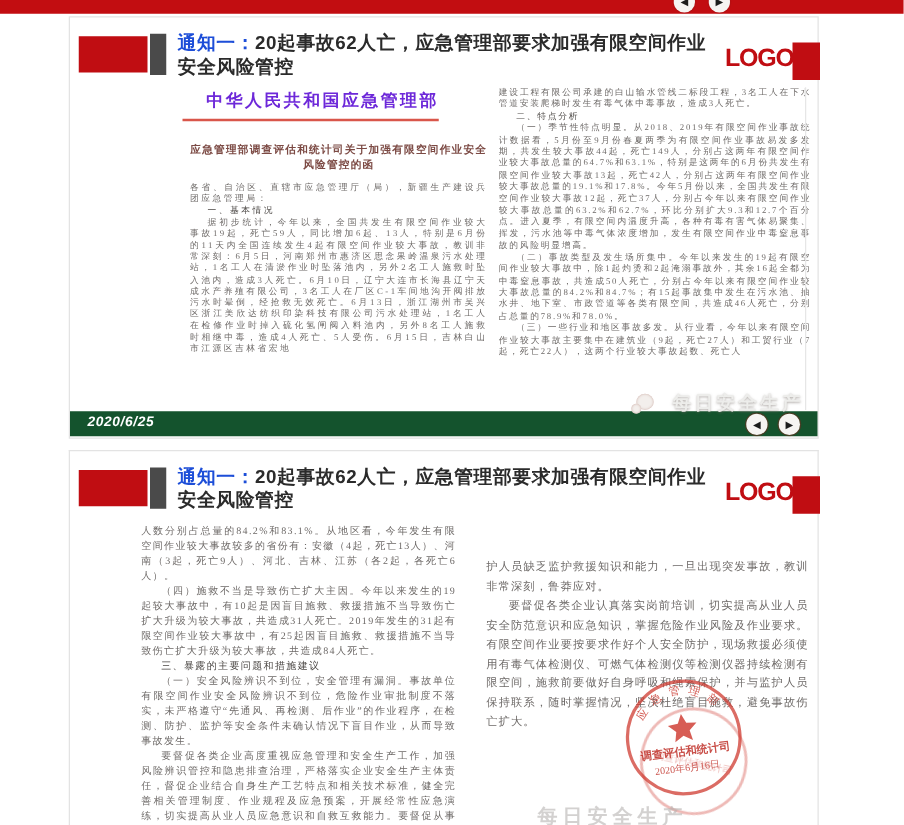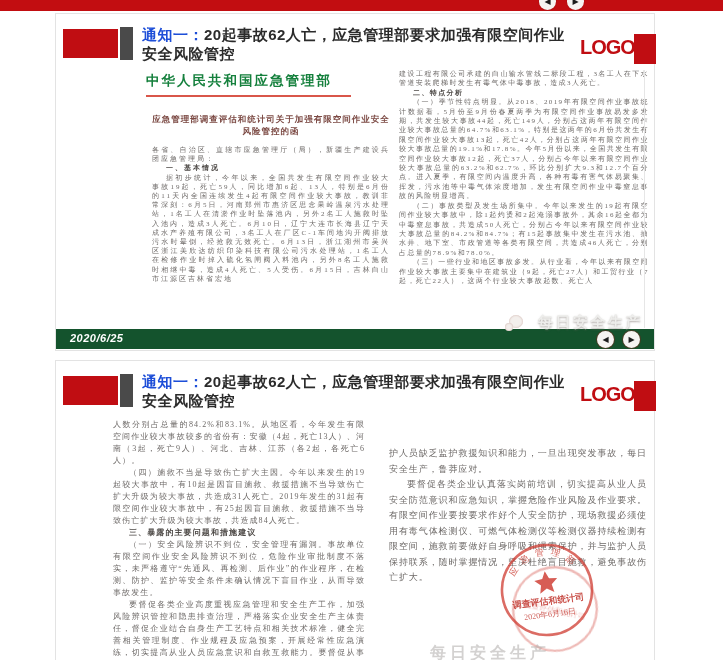--- a/index.html
+++ b/index.html
@@ -23,31 +23,31 @@
   .h-redl{position:absolute;left:7px;top:15px;width:55px;height:29px;background:#c00d12;}
   .h-dark{position:absolute;left:64px;top:13px;width:13px;height:33px;background:#4a4a4a;}
   .h-title{position:absolute;left:86px;top:11px;width:448px;font-weight:bold;
            font-size:15px;line-height:19px;color:#2b2b2b;letter-spacing:.5px;}
   .h-title .tag{color:#1d4ed8;}
   .h-logo{position:absolute;left:524px;top:22px;font-size:20px;font-weight:bold;
           color:#c00d12;letter-spacing:-1px;}
   .h-redr{position:absolute;left:578px;top:20px;width:22px;height:30px;background:#c00d12;}
 
   
-  .letterhead{position:absolute;left:90px;top:58px;width:205px;text-align:left;
+  .letterhead{position:absolute;left:90px;top:58px;width:205px;text-align:right;
               font-family:Liberation Serif, serif;font-weight:bold;font-size:13.5px;
-              color:#15803d;letter-spacing:2px;padding-bottom:5px;
+              color:#6d28d9;letter-spacing:2px;padding-bottom:5px;
               border-bottom:2px solid #d9564a;}
 
   
   .doc{font-family:"Liberation Serif",serif;color:#6e6a68;text-align:justify;
        overflow:hidden;position:absolute;filter:blur(.2px);}
   .doc p{margin:0;text-indent:2em;}
   .doc p.noind{text-indent:0;}
-  .doc p.dhead{color:#4d4946;font-weight:bold;}
+  .doc p.dhead{color:#4d4946;font-weight:normal;}
   .doc-title{font-family:"Liberation Serif",serif;text-align:center;color:#7c4a44;
              font-weight:bold;font-size:8.5px;line-height:11.5px;letter-spacing:1px;
              margin-bottom:9px;text-indent:0;}
   .s1-left{left:96px;top:100px;width:238px;height:214px;
            font-size:7px;line-height:9.2px;letter-spacing:2px;}
   .s1-right{left:343px;top:56px;width:250px;height:259px;
             font-size:7px;line-height:9.4px;letter-spacing:1.4px;}
   .pagedge{position:absolute;left:588px;top:56px;width:1px;height:258px;background:#e6e6e6;}
   .s2-left{left:57px;top:58px;width:252px;height:241px;
            font-size:8px;line-height:12px;letter-spacing:1.1px;}
@@ -145,21 +145,21 @@
   <div class="doc s2-left">
     <p class="noind">人数分别占总量的84.2%和83.1%。从地区看，今年发生有限空间作业较大事故较多的省份有：安徽（4起，死亡13人）、河南（3起，死亡9人）、河北、吉林、江苏（各2起，各死亡6人）。</p>
     <p>（四）施救不当是导致伤亡扩大主因。今年以来发生的19起较大事故中，有10起是因盲目施救、救援措施不当导致伤亡扩大升级为较大事故，共造成31人死亡。2019年发生的31起有限空间作业较大事故中，有25起因盲目施救、救援措施不当导致伤亡扩大升级为较大事故，共造成84人死亡。</p>
     <p class="dhead">三、暴露的主要问题和措施建议</p>
     <p>（一）安全风险辨识不到位，安全管理有漏洞。事故单位有限空间作业安全风险辨识不到位，危险作业审批制度不落实，未严格遵守“先通风、再检测、后作业”的作业程序，在检测、防护、监护等安全条件未确认情况下盲目作业，从而导致事故发生。</p>
     <p>要督促各类企业高度重视应急管理和安全生产工作，加强风险辨识管控和隐患排查治理，严格落实企业安全生产主体责任，督促企业结合自身生产工艺特点和相关技术标准，健全完善相关管理制度、作业规程及应急预案，开展经常性应急演练，切实提高从业人员应急意识和自救互救能力。要督促从事危险施工作业的单位，按规定为从业人员配备必要的个人防护救援装备，提高应急处置能力。</p>
 
   </div>
 
   <div class="doc s2-right">
-    <p class="noind">护人员缺乏监护救援知识和能力，一旦出现突发事故，每日安全生产，鲁莽应对。</p>
+    <p class="noind">护人员缺乏监护救援知识和能力，一旦出现突发事故，教训非常深刻，鲁莽应对。</p>
     <p>要督促各类企业认真落实岗前培训，切实提高从业人员安全防范意识和应急知识，掌握危险作业风险及作业要求。有限空间作业要按要求作好个人安全防护，现场救援必须使用有毒气体检测仪、可燃气体检测仪等检测仪器持续检测有限空间，施救前要做好自身呼吸和绳索保护，并与监护人员保持联系，随时掌握情况，坚决杜绝盲目施救，避免事故伤亡扩大。</p>
   </div>
 
   <svg class="stamp-ghost" viewBox="0 0 112 112">
     <circle cx="56" cy="56" r="45" fill="none" stroke="#cf3a30" stroke-width="2.5"></circle>
     <text x="56" y="60" text-anchor="middle" font-size="8.5" fill="#cf3a30" font-family="Liberation Serif, serif">调查评估和统计司</text>
   </svg>
 
   <svg class="stamp" viewBox="0 0 112 112">
     <circle cx="56" cy="56" r="45" fill="none" stroke="rgba(206,55,45,.8)" stroke-width="2.6"></circle>

